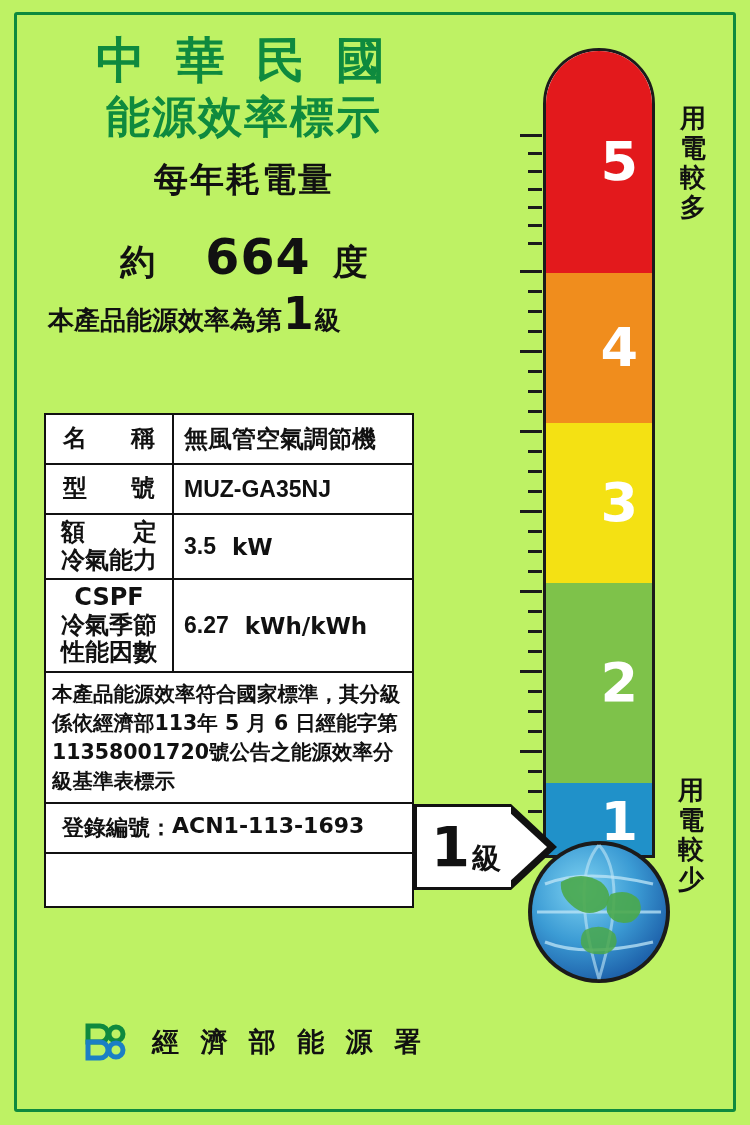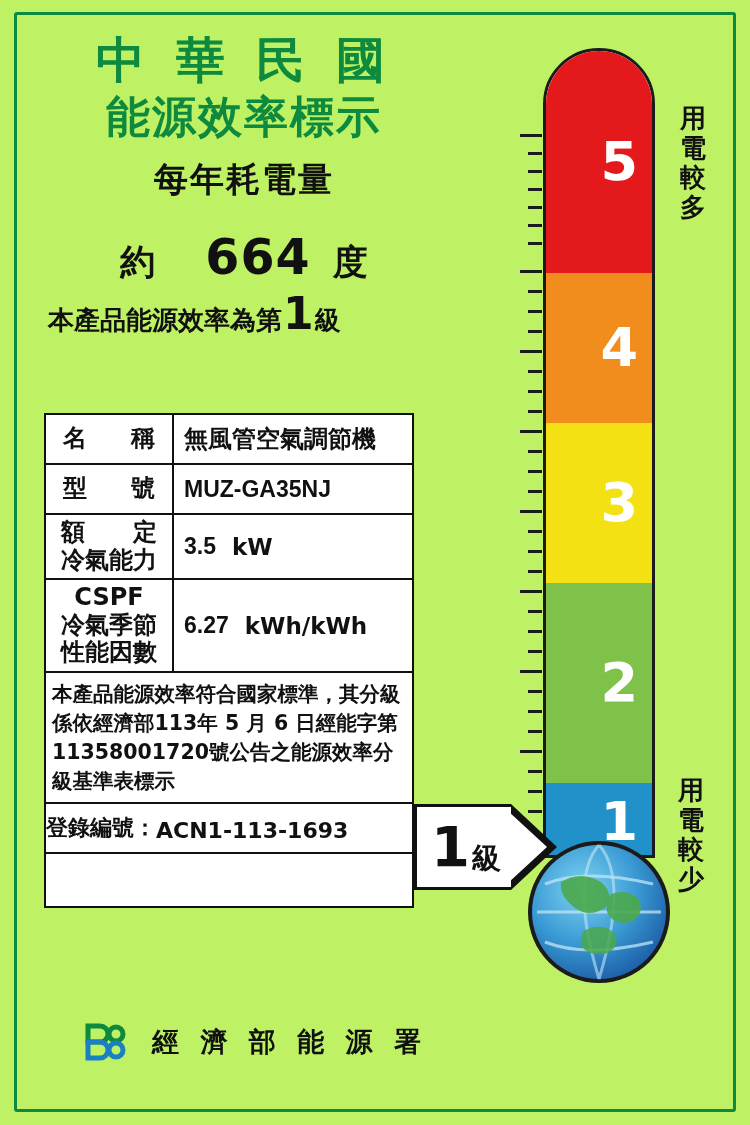--- a/index.html
+++ b/index.html
@@ -178,22 +178,22 @@
     padding: 7px 8px 6px 6px;
     font-family: "DejaVu Sans", sans-serif;
     font-size: 20.5px;
     font-weight: bold;
     color: #111;
     line-height: 1.42;
     letter-spacing: 0px;
   }
   .reg-row {
     display: flex;
-    align-items: flex-end;
-    padding: 9px 0;
+    align-items: flex-start;
+    padding: 9px 16px;
     font-family: "DejaVu Sans", sans-serif;
     font-size: 22px;
     font-weight: bold;
     color: #111;
     white-space: nowrap;
   }
   .blank-row { height: 52px; }
 
   
   .footer {

